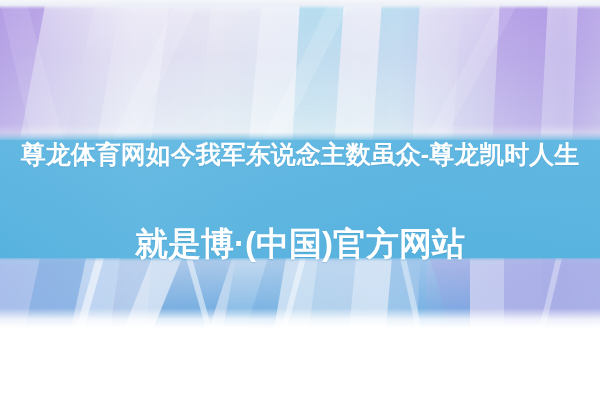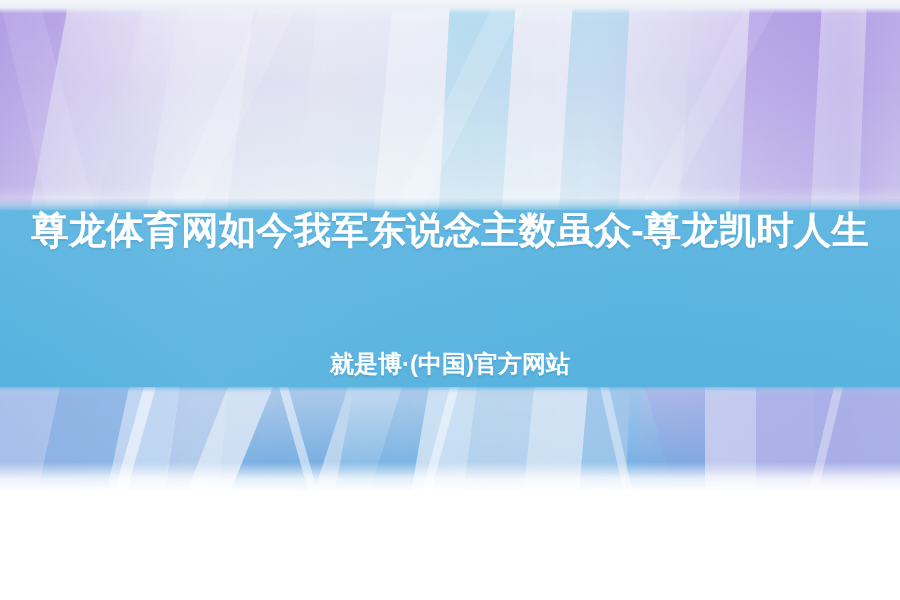--- a/index.html
+++ b/index.html
@@ -133,21 +133,21 @@
     color: #ffffff;
     font-weight: 700;
     font-size: 25px;
     line-height: 42px;
     letter-spacing: 0px;
     text-shadow: 0 1px 1px rgba(40,110,160,0.18);
     white-space: nowrap;
   }
   .headline .line { display: block; }
   .headline .line-1 { font-size: 25px; }
-  .headline .line-2 { font-size: 16px; margin-top: 48px; }
+  .headline .line-2 { font-size: 33px; margin-top: 48px; }
 </style>
 </head>
 <body>
 
 <div id="banner">
 
   <div class="layer base-wash"></div>
 
   <div class="layer hue-wash hue-wash-mask"></div>
 

